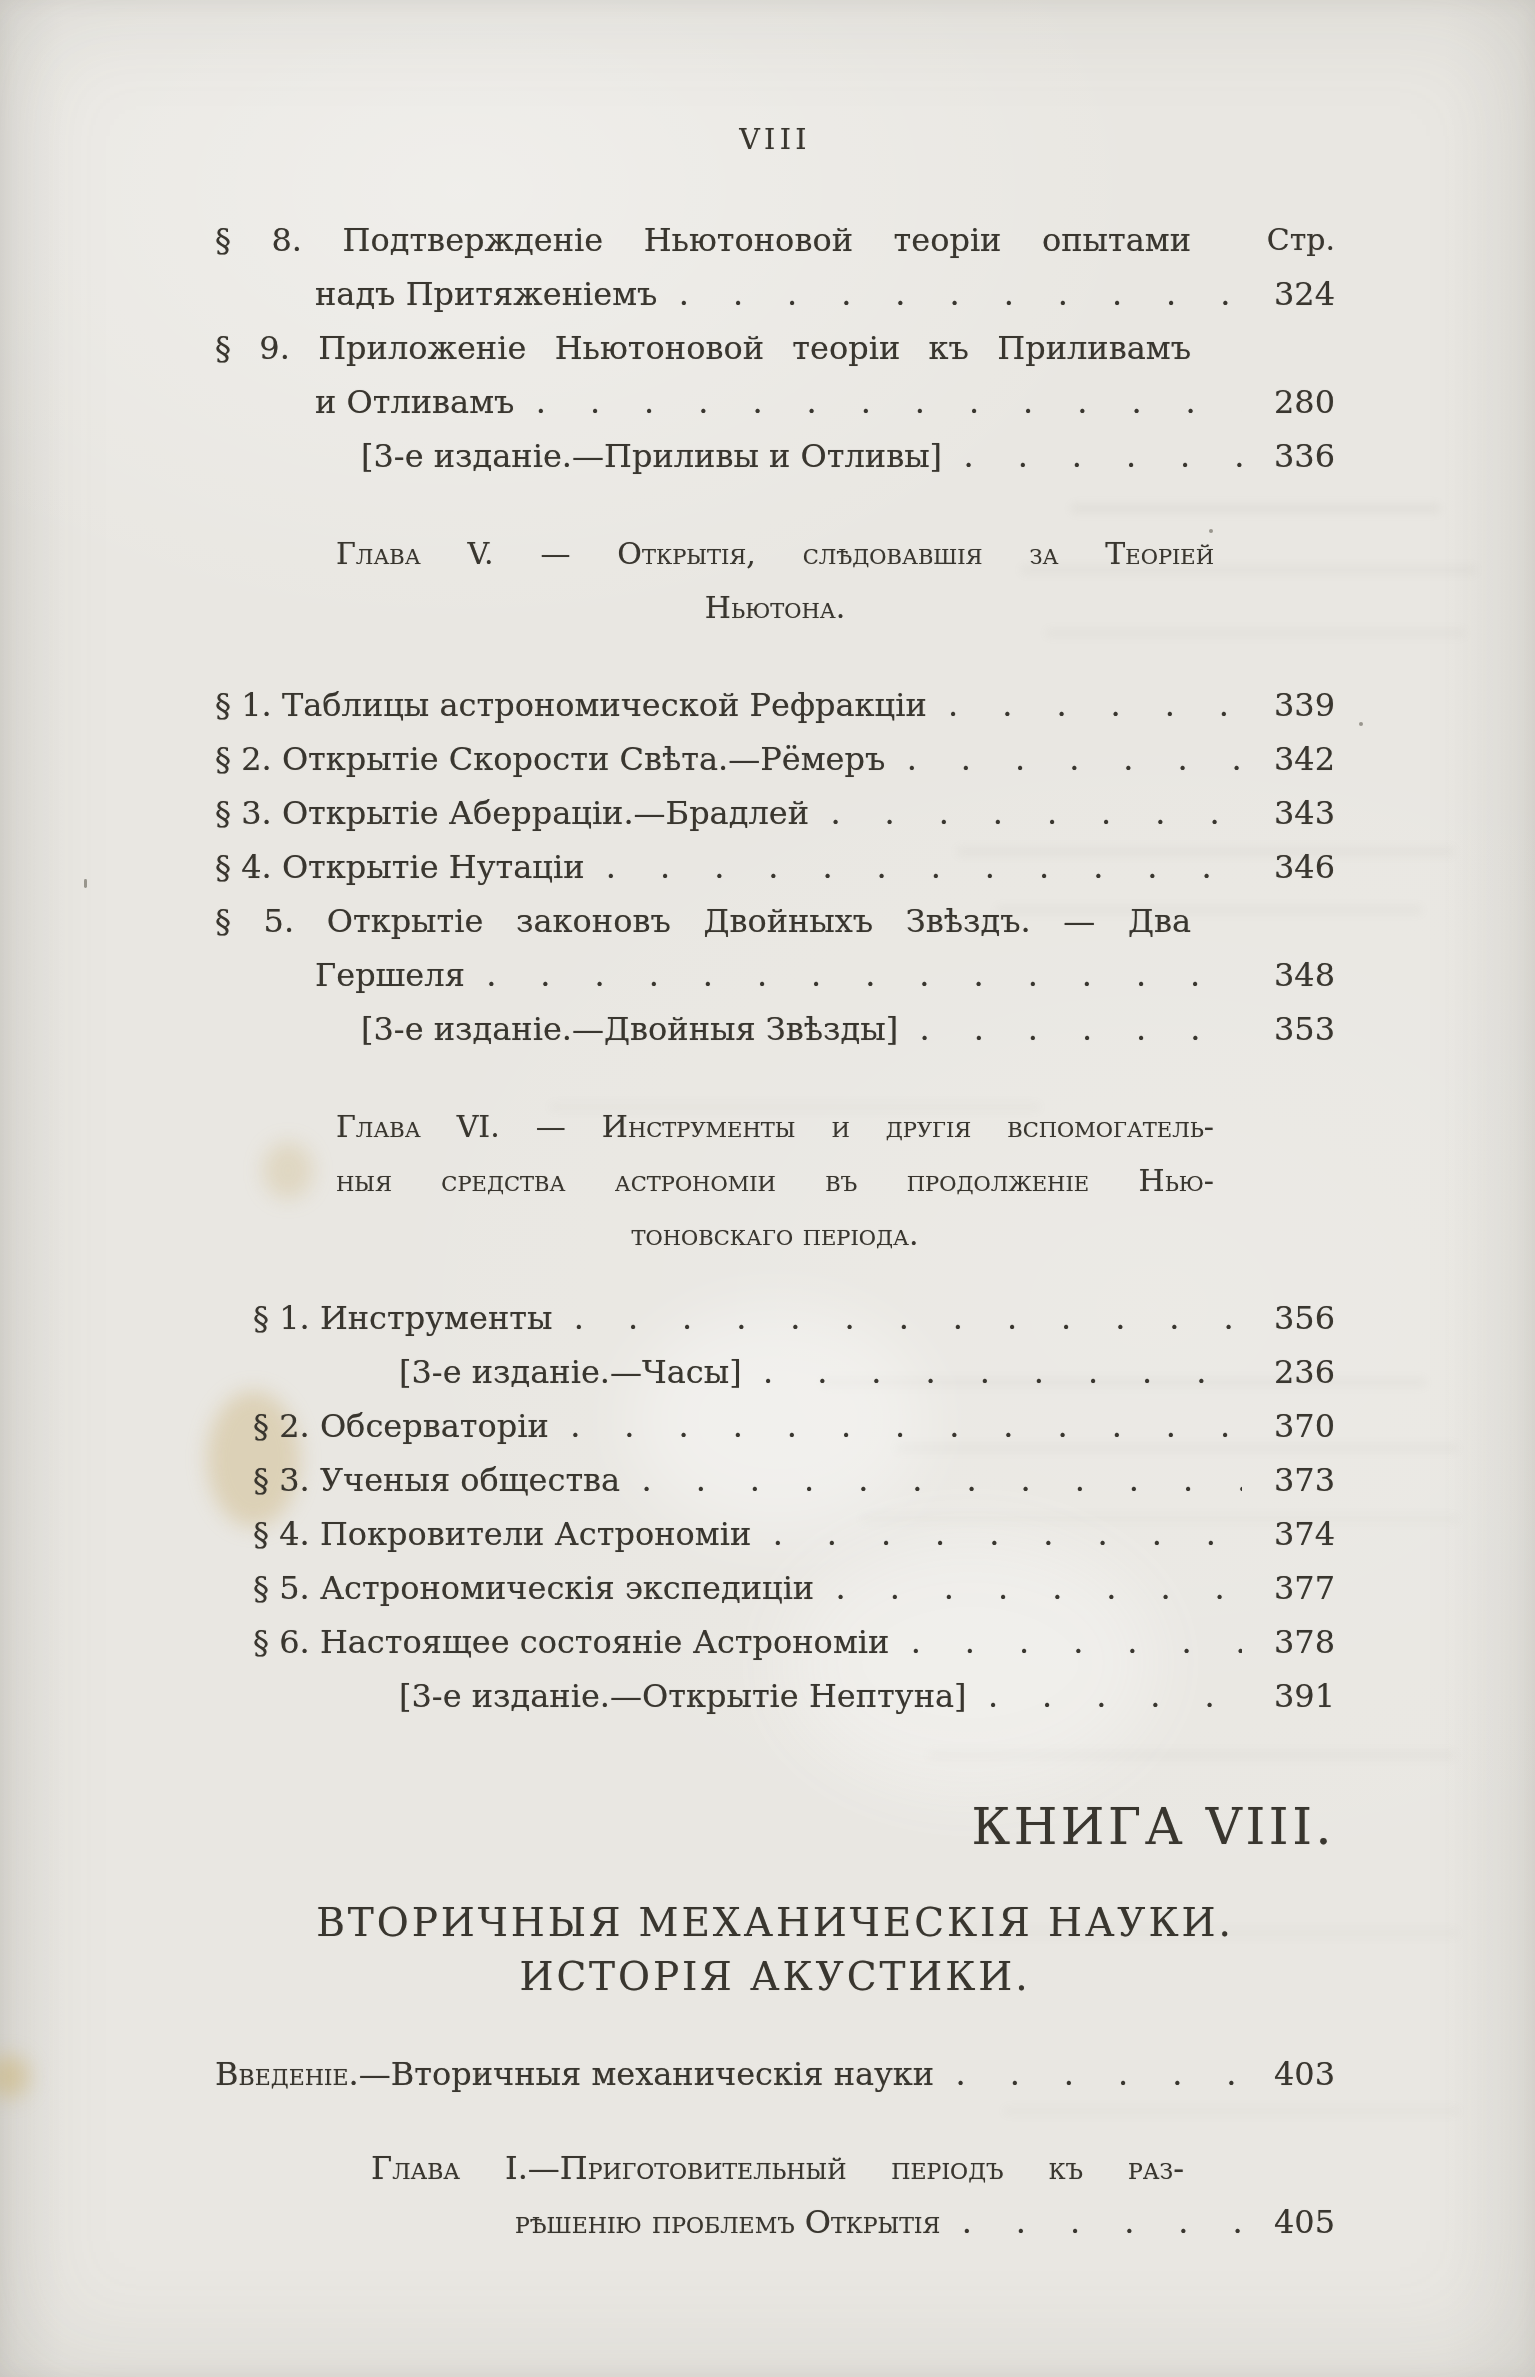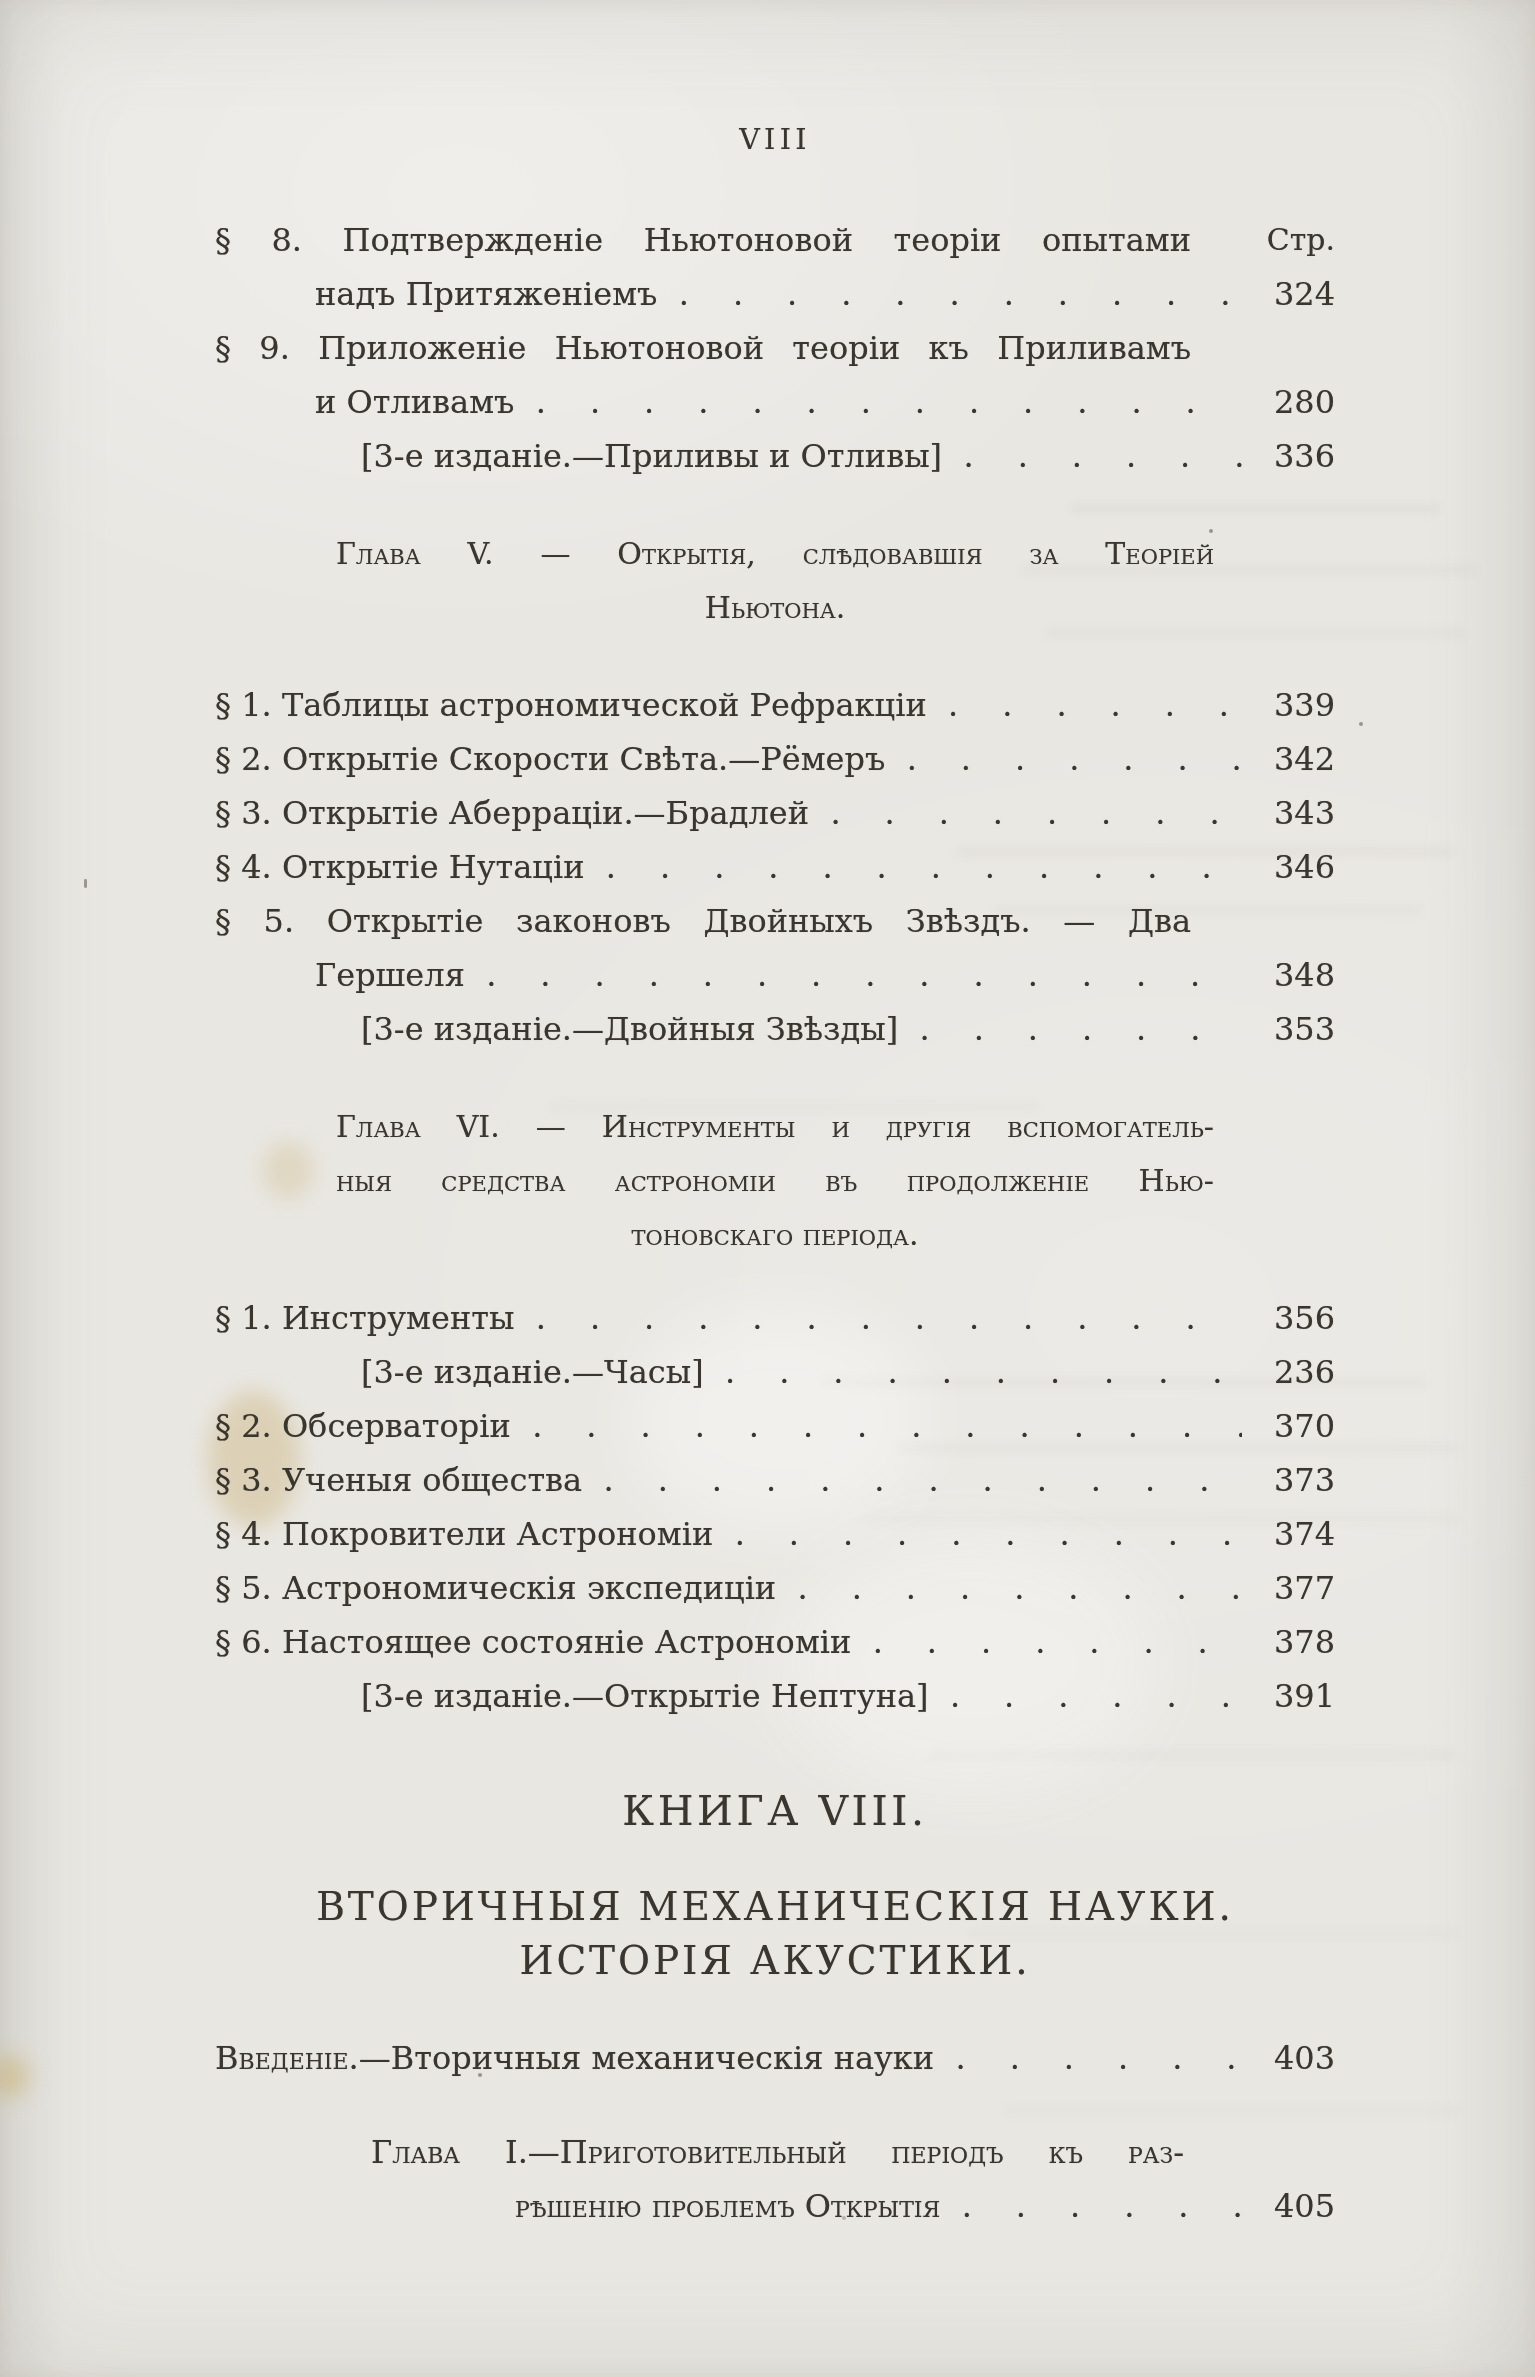--- a/index.html
+++ b/index.html
@@ -45,25 +45,25 @@
     width:976px;text-align:justify;text-align-last:justify;
   }
   .colhead{margin-left:auto;font-size:30px;}
 
   .chap-heading{
     width:878px;margin:44px auto 0 auto;
     font-variant:small-caps;font-size:30px;line-height:54px;
   }
   .chap-heading .hl-just{text-align:justify;text-align-last:justify;}
   .chap-heading .hl-center{text-align:center;}
-  .gap40{margin-top:28.5px;}
+  .gap40{margin-top:28.5px;margin-left:38px;}
   .gap60{margin-top:43px;}
 
   .book-title{
-    margin-top:60px;text-align:center;font-size:41px;letter-spacing:3.6px;line-height:57px;
+    margin-top:76px;text-align:right;font-size:50px;letter-spacing:3.6px;line-height:57px;
   }
   .book-subtitle{
     margin-top:40px;text-align:center;font-size:39px;letter-spacing:2.9px;line-height:54px;
   }
   .intro-label{font-variant:small-caps;}
   .chapter1{margin-top:40px;}
   .chapter1 .l1{
     width:813px;margin-left:156px;text-align:justify;text-align-last:justify;
     font-variant:small-caps;line-height:54px;
   }

